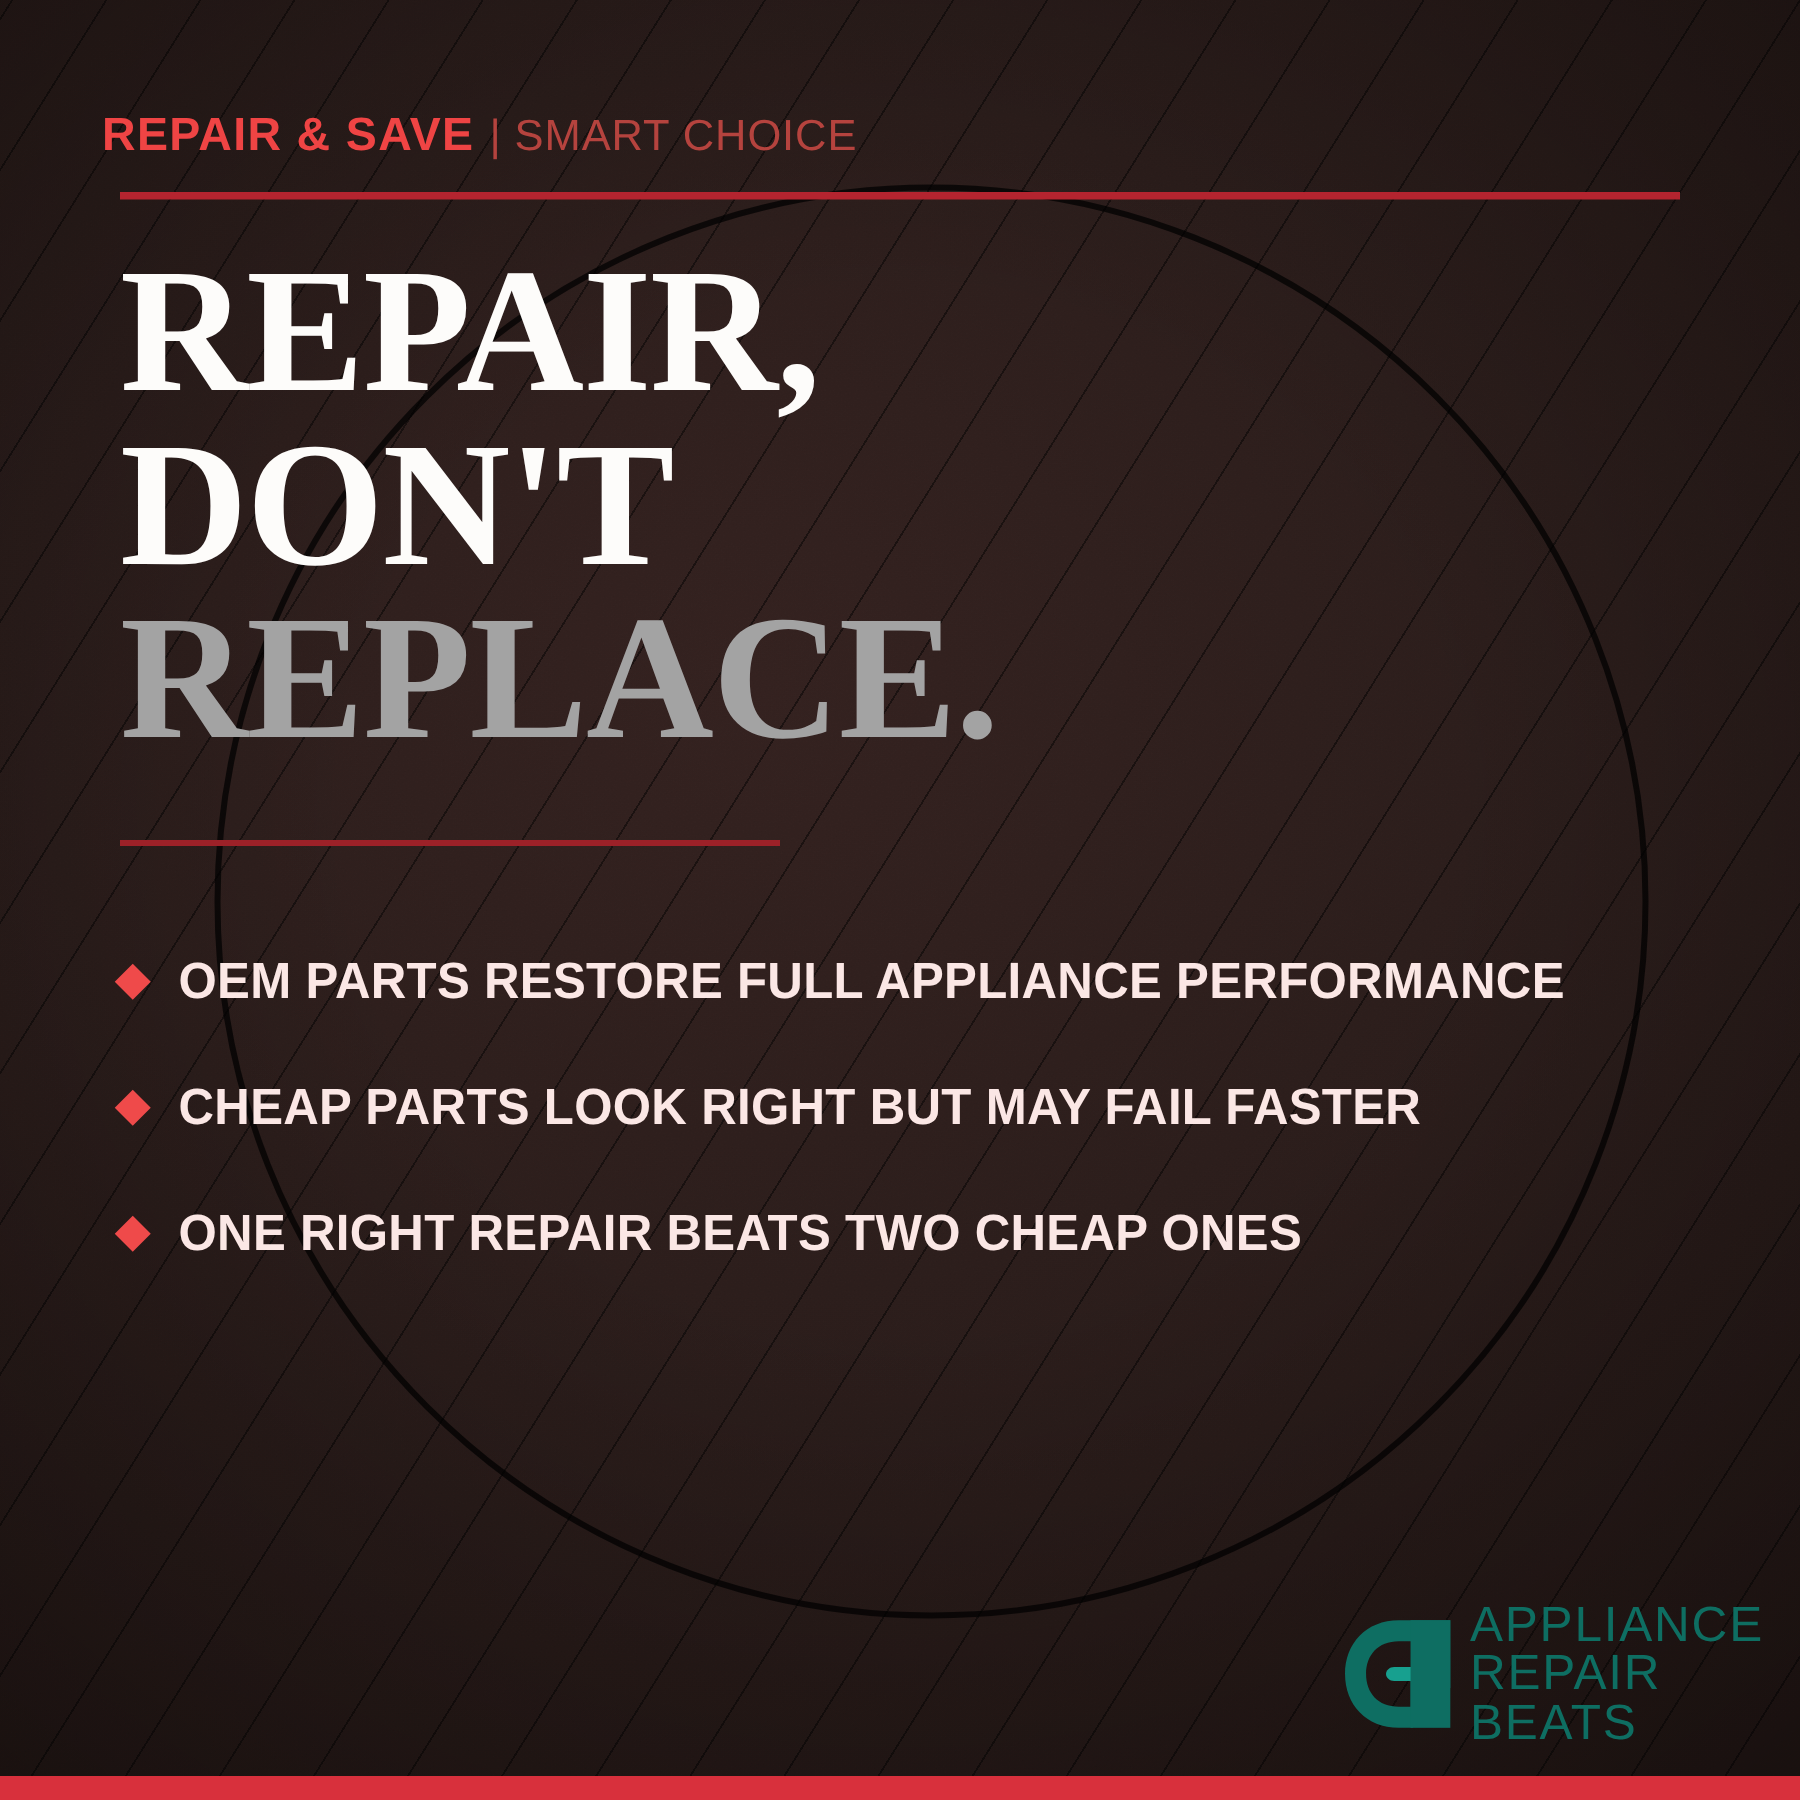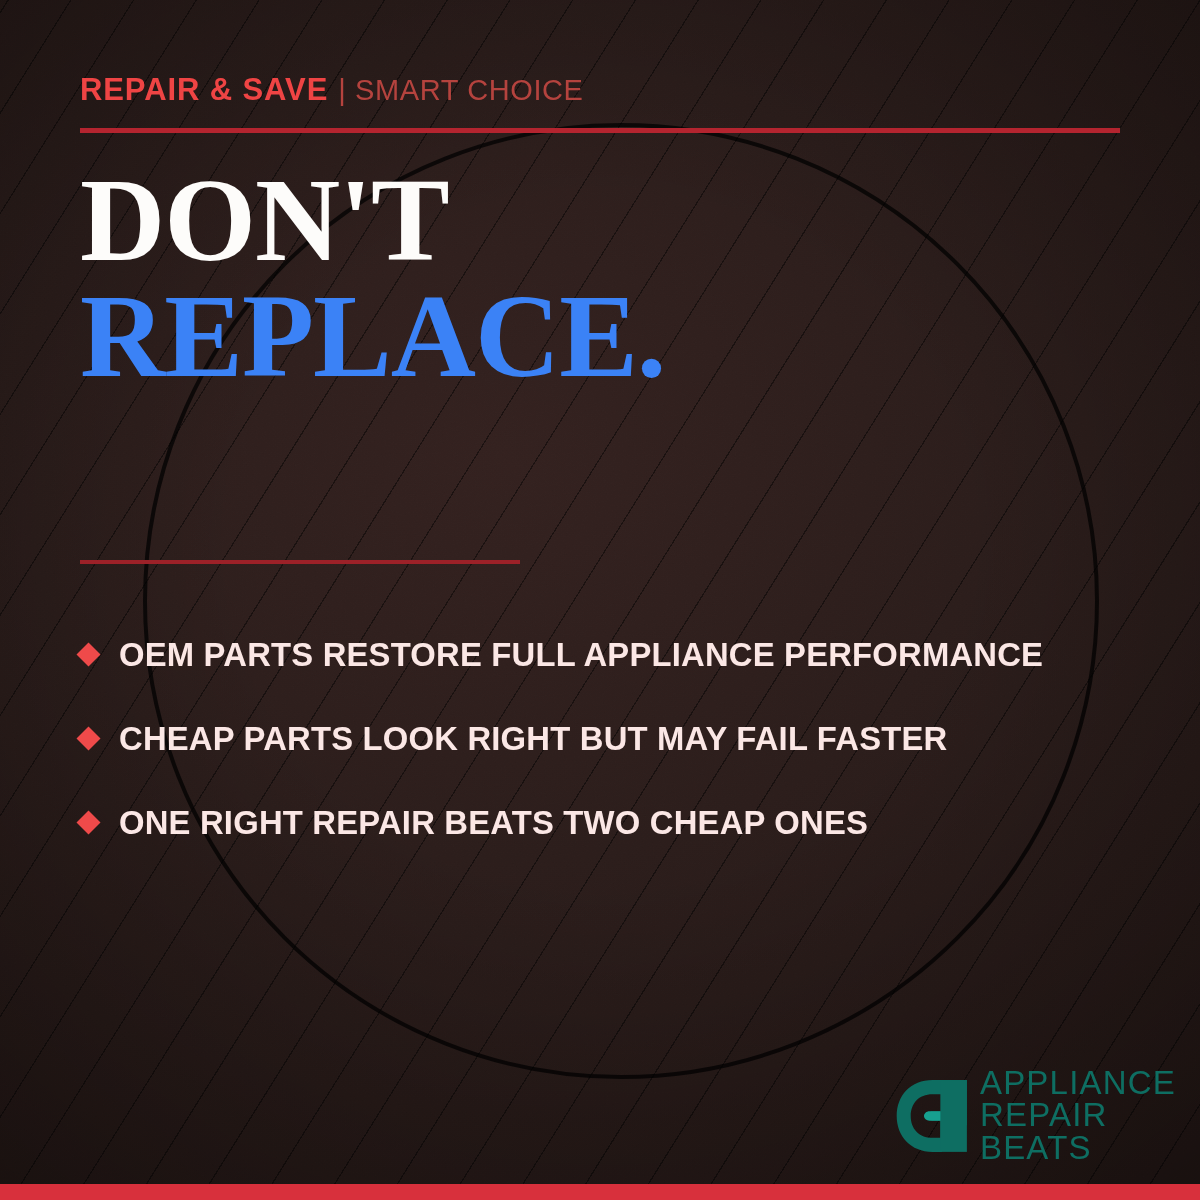--- a/index.html
+++ b/index.html
@@ -66,21 +66,21 @@
 
   
   .content {
     position: absolute;
     inset: 0;
   }
 
   
   .eyebrow {
     position: absolute;
-    left: 80px;
+    left: 68px;
     top: 74px;
     white-space: nowrap;
     line-height: 1;
   }
   .eyebrow-main {
     font-size: 31px;
     font-weight: bold;
     letter-spacing: 0.9px;
     color: #ef4444;
   }
@@ -107,21 +107,21 @@
     left: 80px;
     top: 163px;
     font-family: "Liberation Serif", serif;
     font-weight: bold;
     font-size: 118px;
     line-height: 0.98;
     letter-spacing: -1px;
     color: #fdfcfa;
   }
   .headline .line { display: block; white-space: nowrap; }
-  .headline .accent { color: #3b82f6; }
+  .headline .accent { color: #a3a3a3; }
 
   .rule-mid {
     position: absolute;
     left: 80px;
     top: 560px;
     width: 440px;
     height: 4px;
     background: #9c2128;
   }
 
@@ -208,20 +208,21 @@
 
   <div class="content">
 
     <div class="eyebrow">
       <span class="eyebrow-main">REPAIR &amp; SAVE</span><span class="eyebrow-sub">| SMART CHOICE</span>
     </div>
 
     <div class="rule-top"></div>
 
     <div class="headline">
+      <span class="line">REPAIR,</span>
       <span class="line">DON'T</span>
       <span class="line accent">REPLACE.</span>
     </div>
 
     <div class="rule-mid"></div>
 
     <div class="bullets">
       <div class="bullet-row">
         <span class="bullet-diamond"></span>
         <span class="bullet-text">OEM PARTS RESTORE FULL APPLIANCE PERFORMANCE</span>

